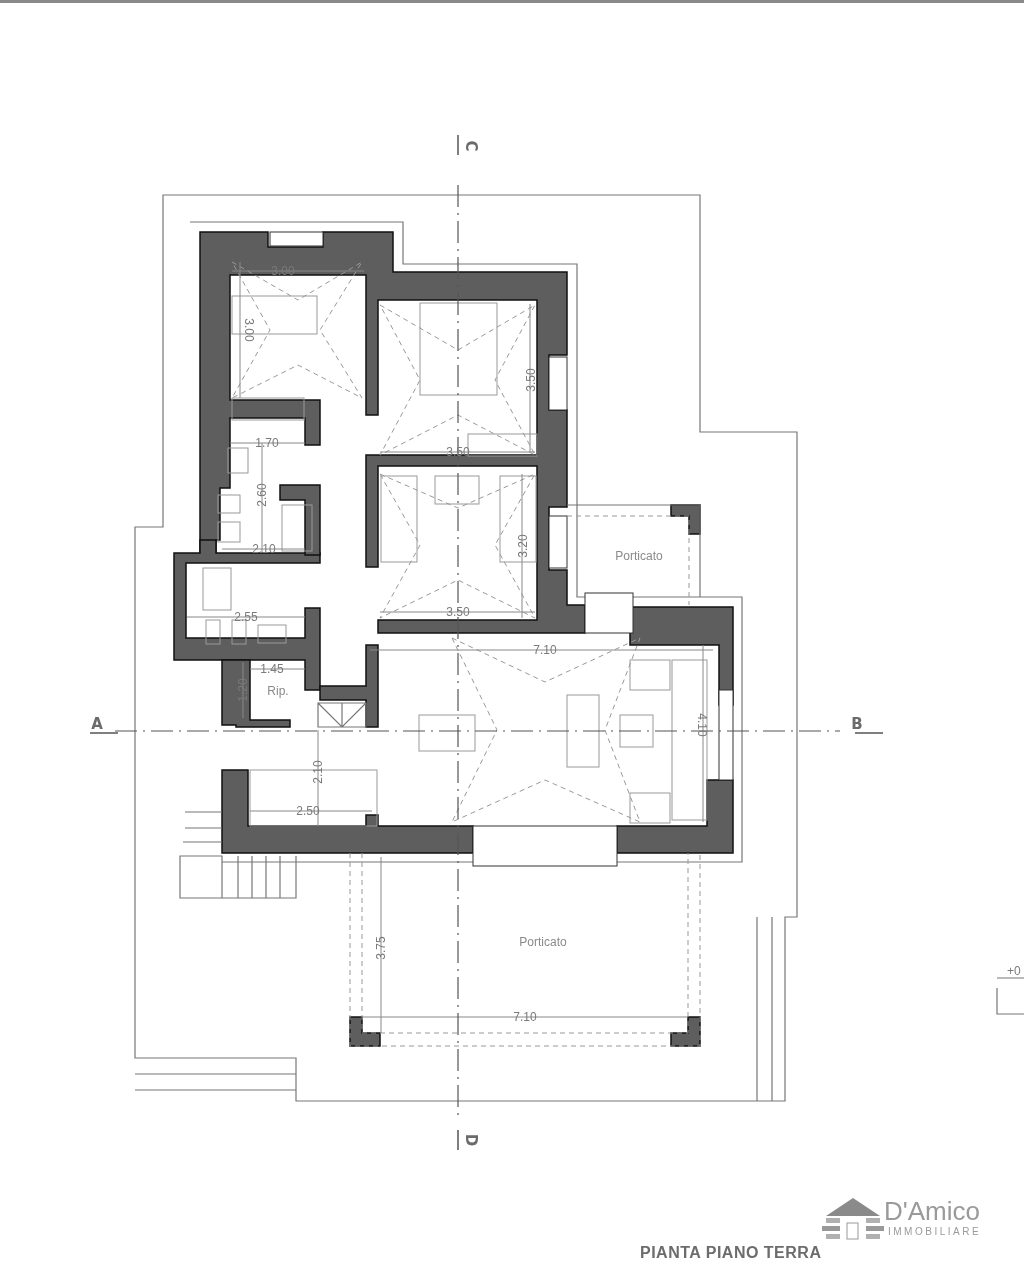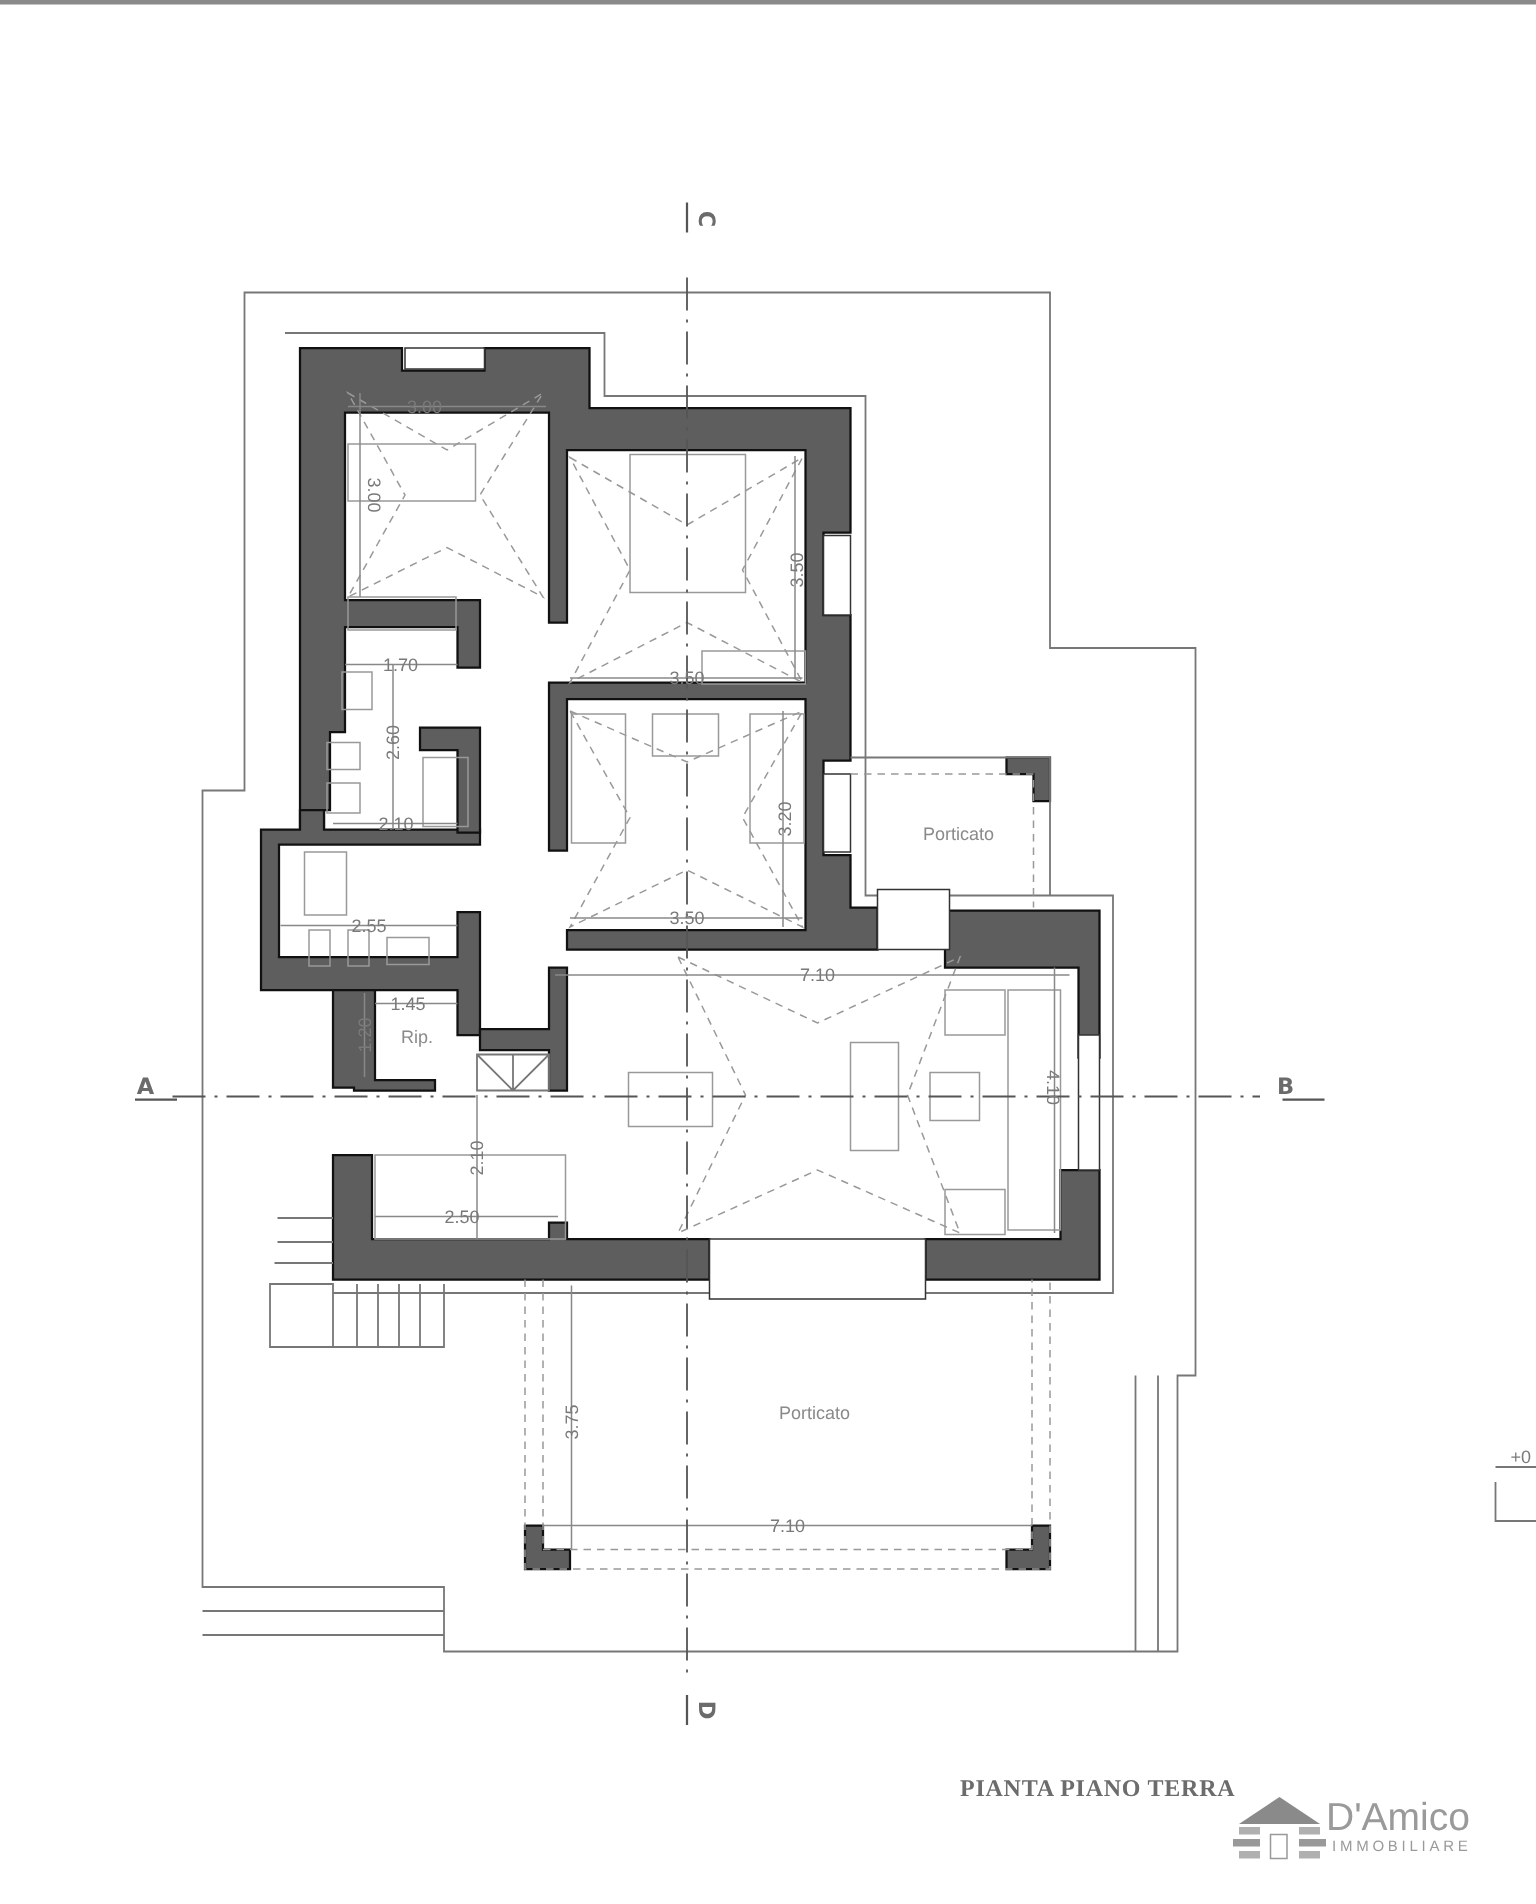--- a/index.html
+++ b/index.html
@@ -2,21 +2,21 @@
 <html><head>
 <meta charset="utf-8">
 <style>
   html, body { margin:0; padding:0; background:#ffffff; }
   body { width:1024px; height:1269px; position:relative; overflow:hidden; font-family:"Liberation Sans", sans-serif; }
   .topbar { position:absolute; left:0; top:0; width:1024px; height:3px; background:#8a8a8a; }
   svg.plan { position:absolute; left:0; top:0; }
   .dim { font-family:"Liberation Sans", sans-serif; font-size:12px; fill:#7a7a7a; }
   .room { font-family:"Liberation Sans", sans-serif; font-size:12px; fill:#8a8a8a; }
   .sec { font-family:"DejaVu Sans", sans-serif; font-size:15px; font-weight:bold; fill:#6b6b6b; }
-  .title { position:absolute; left:640px; top:1184px; font-family:Liberation Serif, serif; font-weight:bold; font-size:16px; color:#6c6c6c; letter-spacing:0.5px; }
+  .title { position:absolute; left:640px; top:1244px; font-family:Liberation Sans, sans-serif; font-weight:bold; font-size:16px; color:#6c6c6c; letter-spacing:0.5px; }
   .logo { position:absolute; left:822px; top:1196px; width:180px; height:44px; }
   .logo-name { position:absolute; left:62px; top:0px; font-family:"Liberation Sans", sans-serif; font-size:26px; color:#9a9a9a;text-align:center; }
   .logo-sub { position:absolute; left:66px; top:30px; font-family:Liberation Sans, sans-serif; font-size:10px; letter-spacing:2.5px; color:#9a9a9a; }
   .wall { fill:#5e5e5e; stroke:#111; stroke-width:1.5; }
   .thin { fill:none; stroke:#777; stroke-width:1.2; }
   .furn { fill:none; stroke:#999; stroke-width:1; }
   .dash { fill:none; stroke:#999; stroke-width:1; stroke-dasharray:5 4; }
   .axis { fill:none; stroke:#555; stroke-width:1.2; stroke-dasharray:22 6 2 6; }
   .dl { stroke:#888; stroke-width:1; }
 </style>

